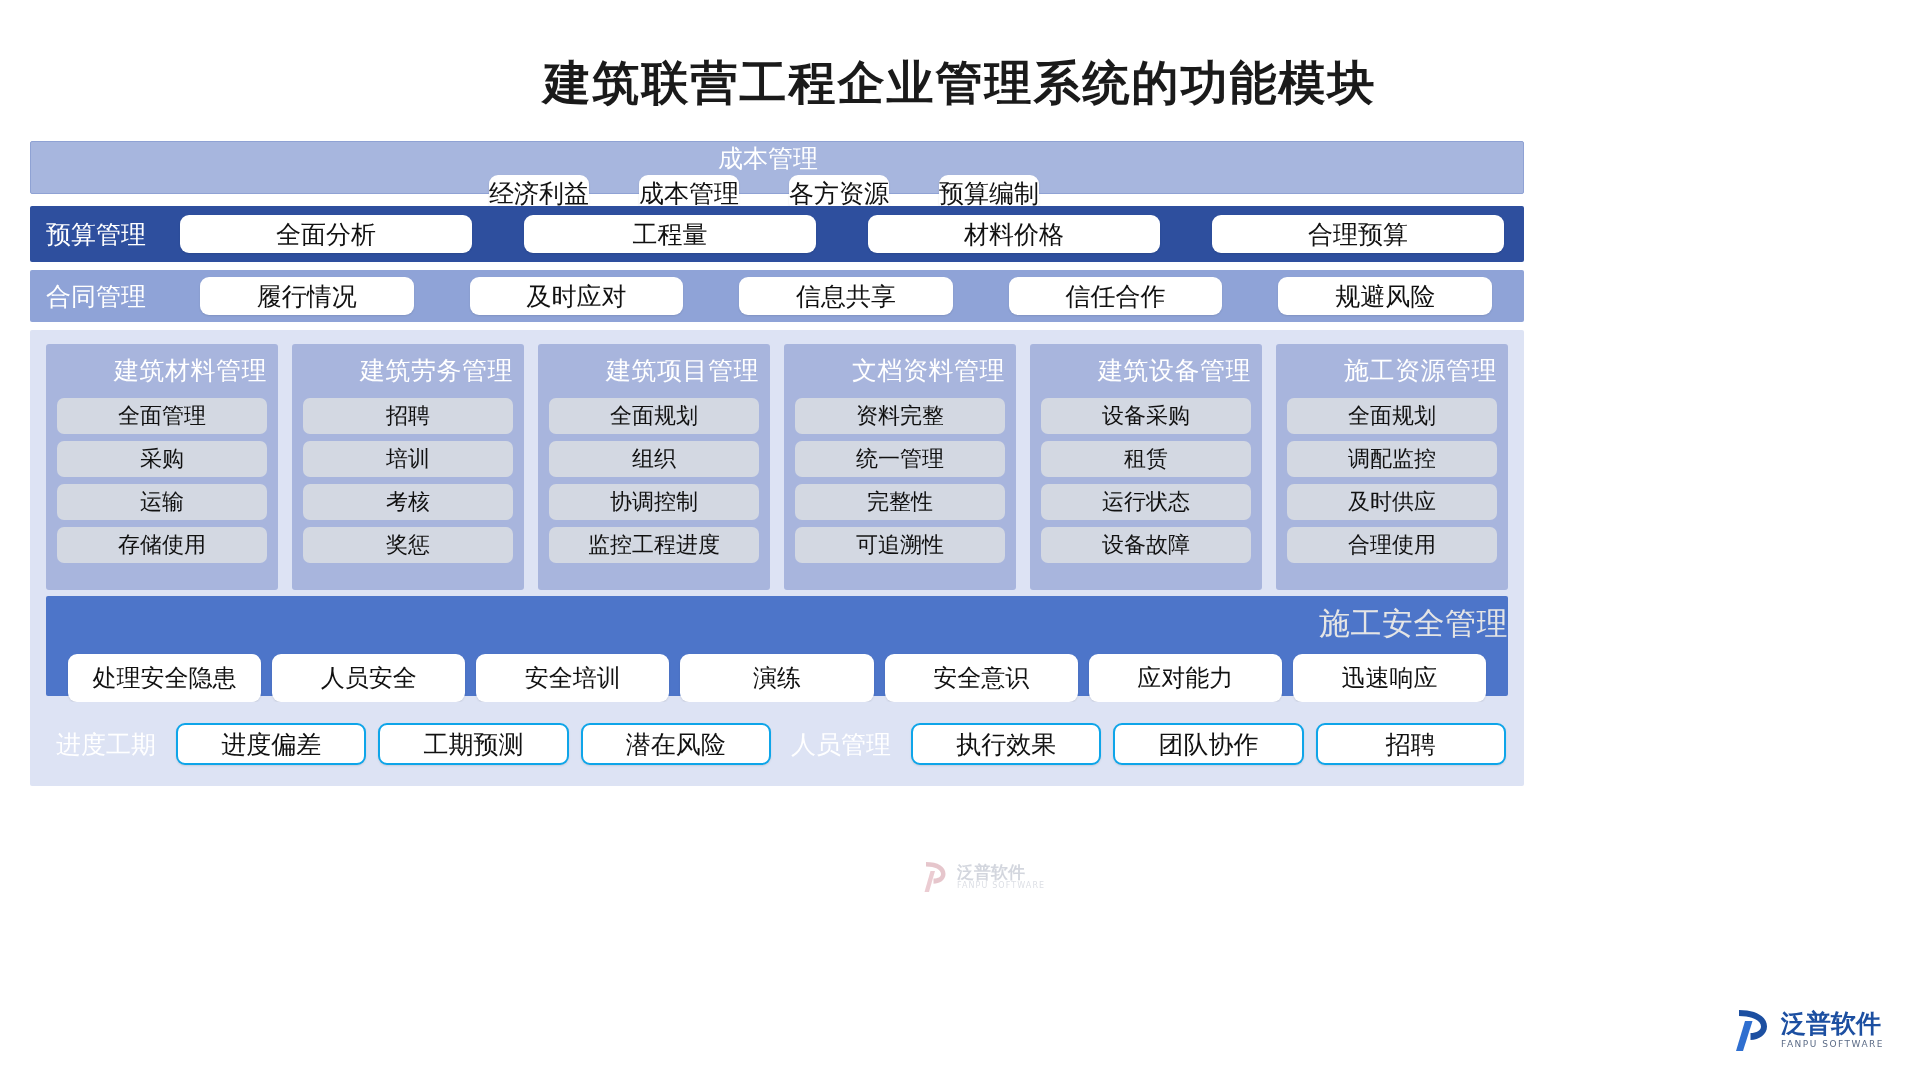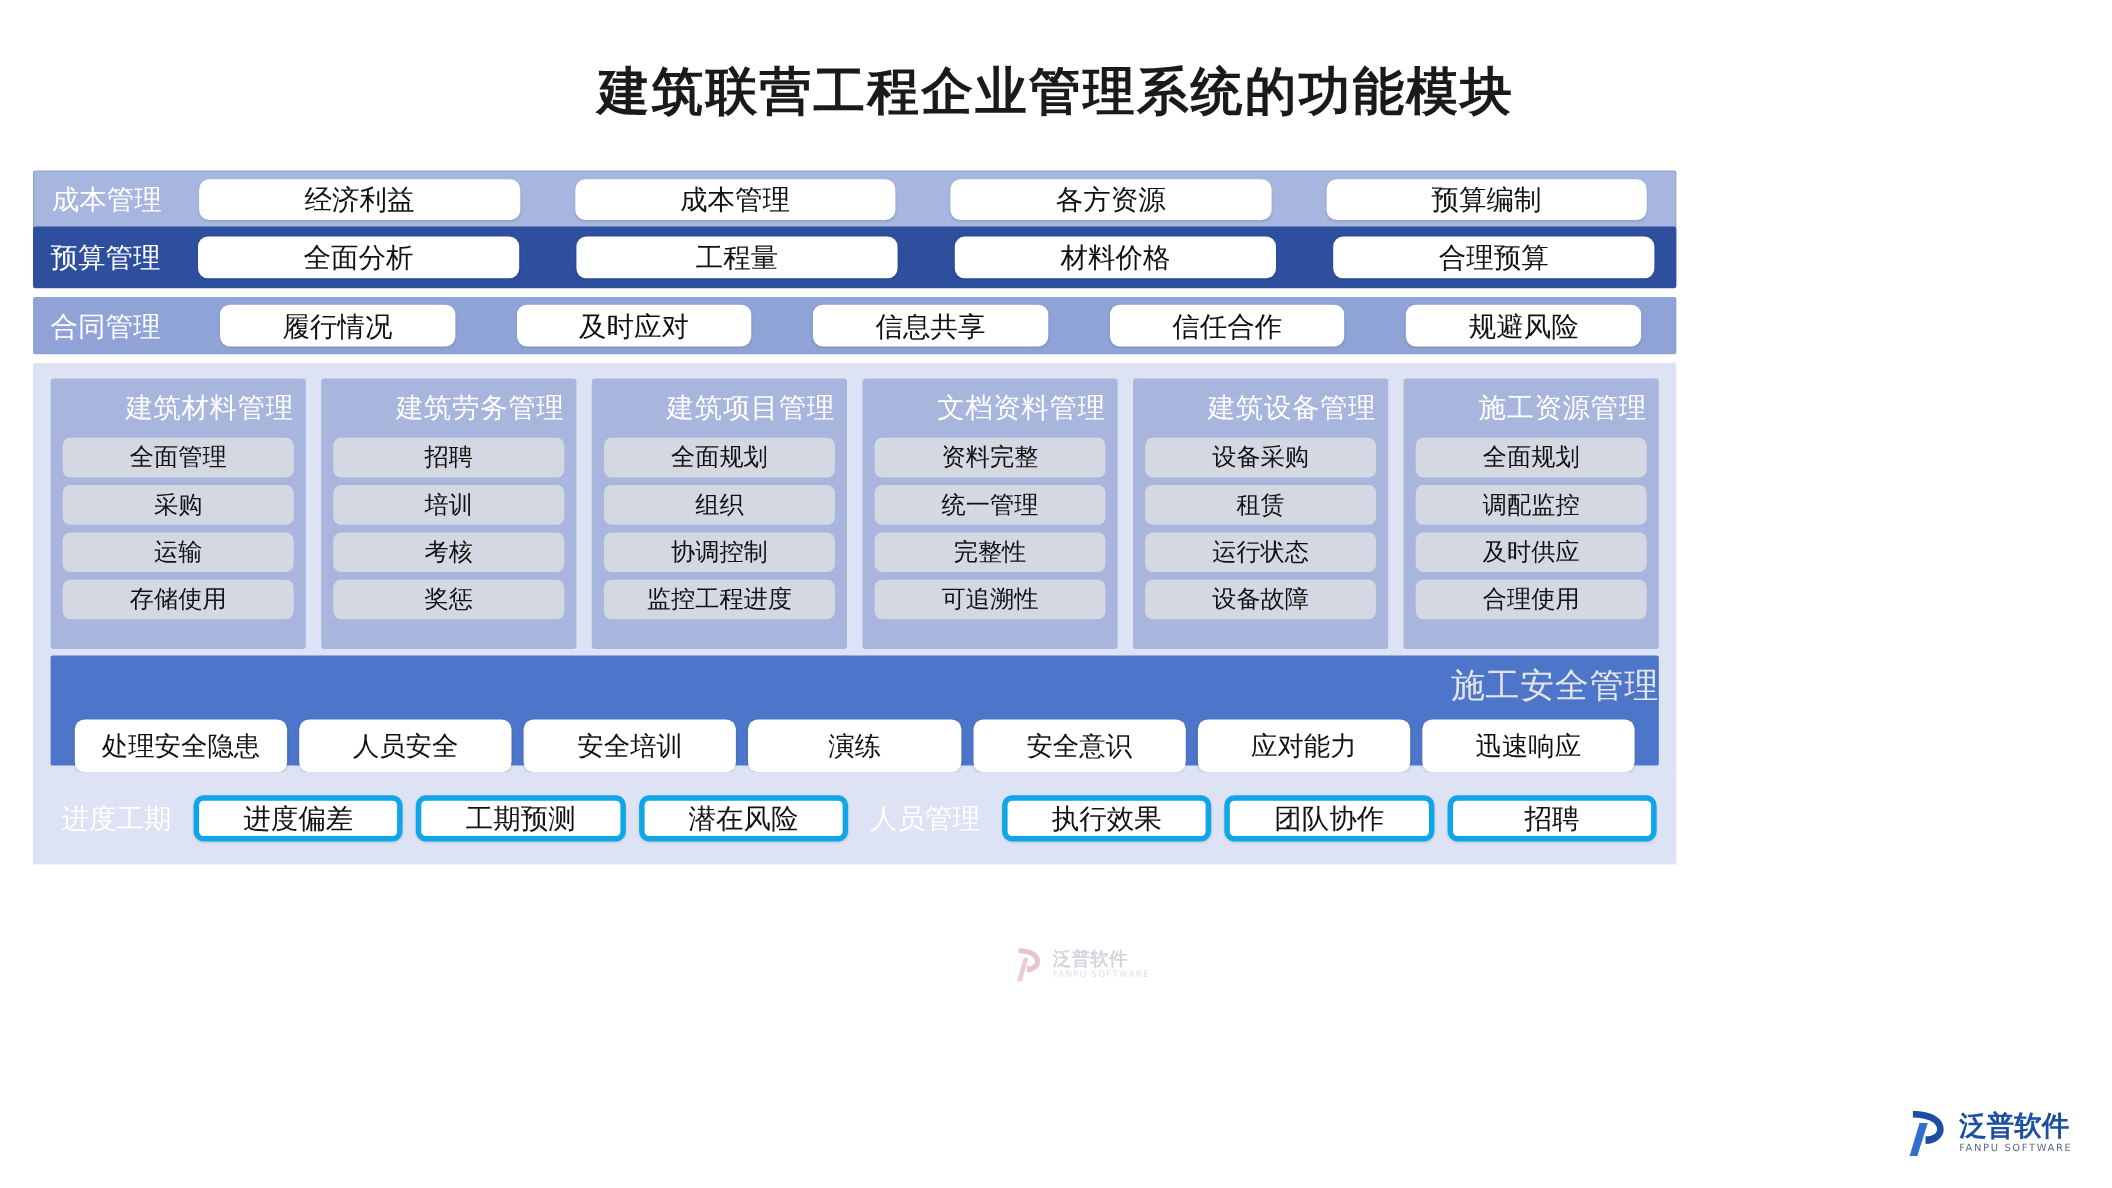--- a/index.html
+++ b/index.html
@@ -49,23 +49,24 @@
     justify-content: center;
     font-family: Liberation Mono, monospace;
     font-size: 25px;
     color: #111111;
     white-space: nowrap;
     box-shadow: 0 1px 2px rgba(0,0,0,0.10);
   }
 
   
   #row-cost {
-    top: 155px; left: 30px; width: 1494px; height: 53px;
+    top: 141px; left: 30px; width: 1494px; height: 53px;
     background: #a7b6de;
     border: 1px solid #8fa2d4;
+    flex-direction: column;
   }
   #row-cost .bar-label { width: 150px; padding-left: 16px; }
   #row-cost .pill { height: 37px; }
 
   
   #row-budget {
     top: 206px; left: 30px; width: 1494px; height: 56px;
     background: #2e4f9e;
   }
   #row-budget .bar-label { width: 150px; padding-left: 16px; }
@@ -167,21 +168,21 @@
     font-family: "DejaVu Serif", "Liberation Serif", serif;
     font-size: 25px;
     color: #ffffff;
     white-space: nowrap;
     flex: 0 0 auto;
     padding: 0 8px;
   }
   #row-bottom .pill {
     height: 42px;
     flex: 1 1 0;
-    border: 5px solid #0ea5e9;
+    border: 2px solid #0ea5e9;
   }
 
   
   .wm {
     position: absolute;
     pointer-events: none;
     opacity: 0.30;
     display: flex;
     align-items: center;
     gap: 7px;

